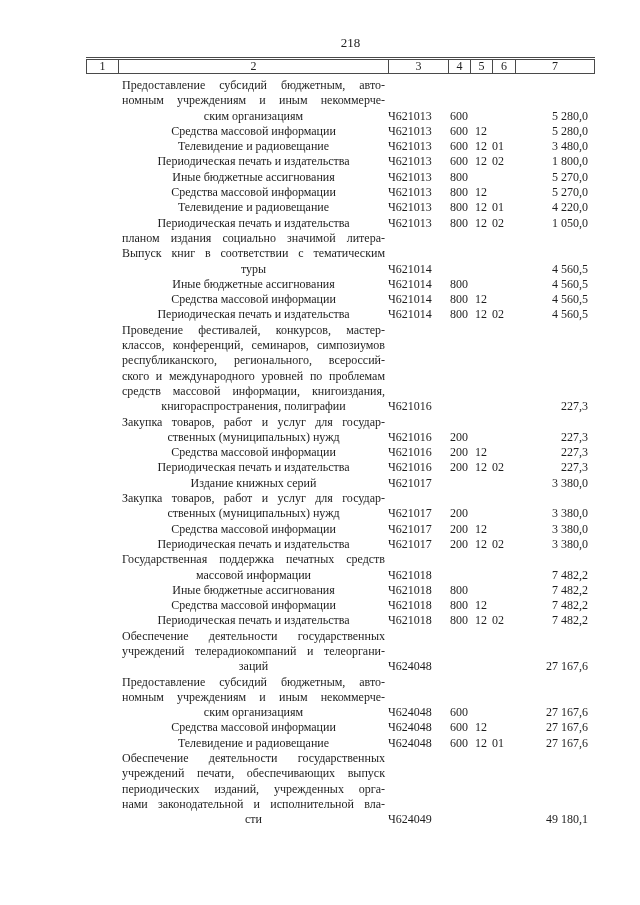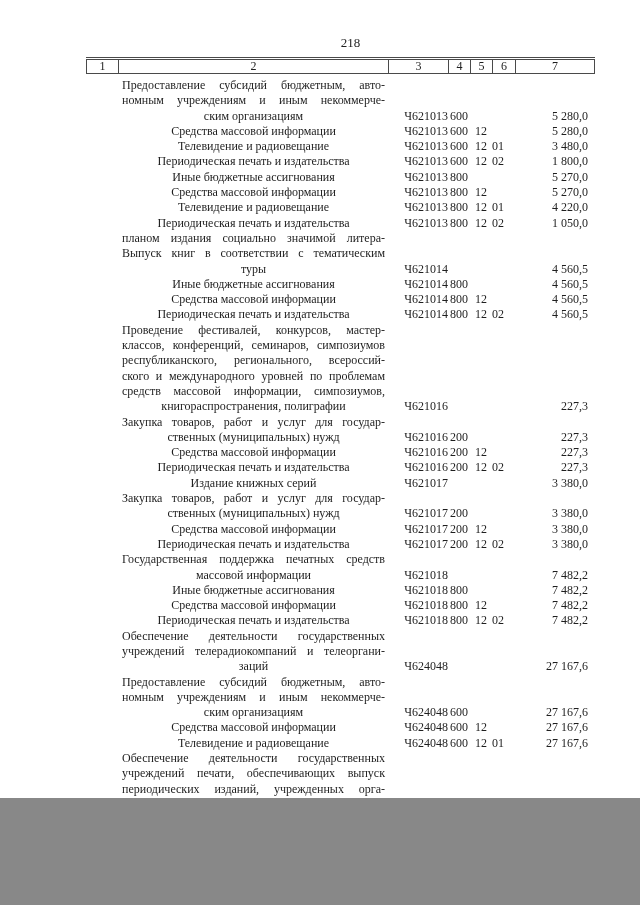--- a/index.html
+++ b/index.html
@@ -3,21 +3,21 @@
 <meta charset="utf-8">
 <style>
   :root{
     --text:#1e1e1e;
     --border:#4a4a4a;
     --bg:#ffffff;
   }
   html,body{margin:0;padding:0;background:#888;}
   .page{
     position:relative;
-    width:640px;height:798px;
+    width:640px;height:905px;
     margin:0 auto;
     background:var(--bg);
     color:var(--text);
     font-family:"Liberation Serif", serif;
     overflow:hidden;
   }
   .page-number{
     position:absolute;
     top:36px;left:96px;width:509px;
     text-align:center;
@@ -56,21 +56,21 @@
   }
   .row{display:flex;align-items:flex-end;}
   .c1{width:32px;flex:none;}
   .c-name{
     width:270px;flex:none;
     box-sizing:border-box;
     padding-left:4px;padding-right:3px;
   }
   .c-name .ln{text-align:center;}
   .c-name .ln:not(:last-child){text-align:justify;text-align-last:justify;}
-  .c-code{width:60px;flex:none;text-align:right;white-space:nowrap;}
+  .c-code{width:60px;flex:none;text-align:left;white-space:nowrap;}
   .c4{width:22px;flex:none;text-align:center;white-space:nowrap;}
   .c5{width:22px;flex:none;text-align:center;white-space:nowrap;}
   .c6{width:23px;flex:none;text-align:left;white-space:nowrap;}
   .c7{
     width:80px;flex:none;
     box-sizing:border-box;
     text-align:right;padding-right:7px;white-space:nowrap;
   }
 </style>
 </head>
@@ -229,21 +229,21 @@
         <div class="c6">02</div>
         <div class="c7">4 560,5</div>
       </div>
       <div class="row">
         <div class="c1"></div>
         <div class="c-name">
           <div class="ln">Проведение фестивалей, конкурсов, мастер-</div>
           <div class="ln">классов, конференций, семинаров, симпозиумов</div>
           <div class="ln">республиканского, регионального, всероссий-</div>
           <div class="ln">ского и международного уровней по проблемам</div>
-          <div class="ln">средств массовой информации, симпозиумов,</div>
+          <div class="ln">средств массовой информации, книгоиздания,</div>
           <div class="ln">книгораспространения, полиграфии</div>
         </div>
         <div class="c-code">Ч621016</div>
         <div class="c4"></div>
         <div class="c5"></div>
         <div class="c6"></div>
         <div class="c7">227,3</div>
       </div>
       <div class="row">
         <div class="c1"></div>

